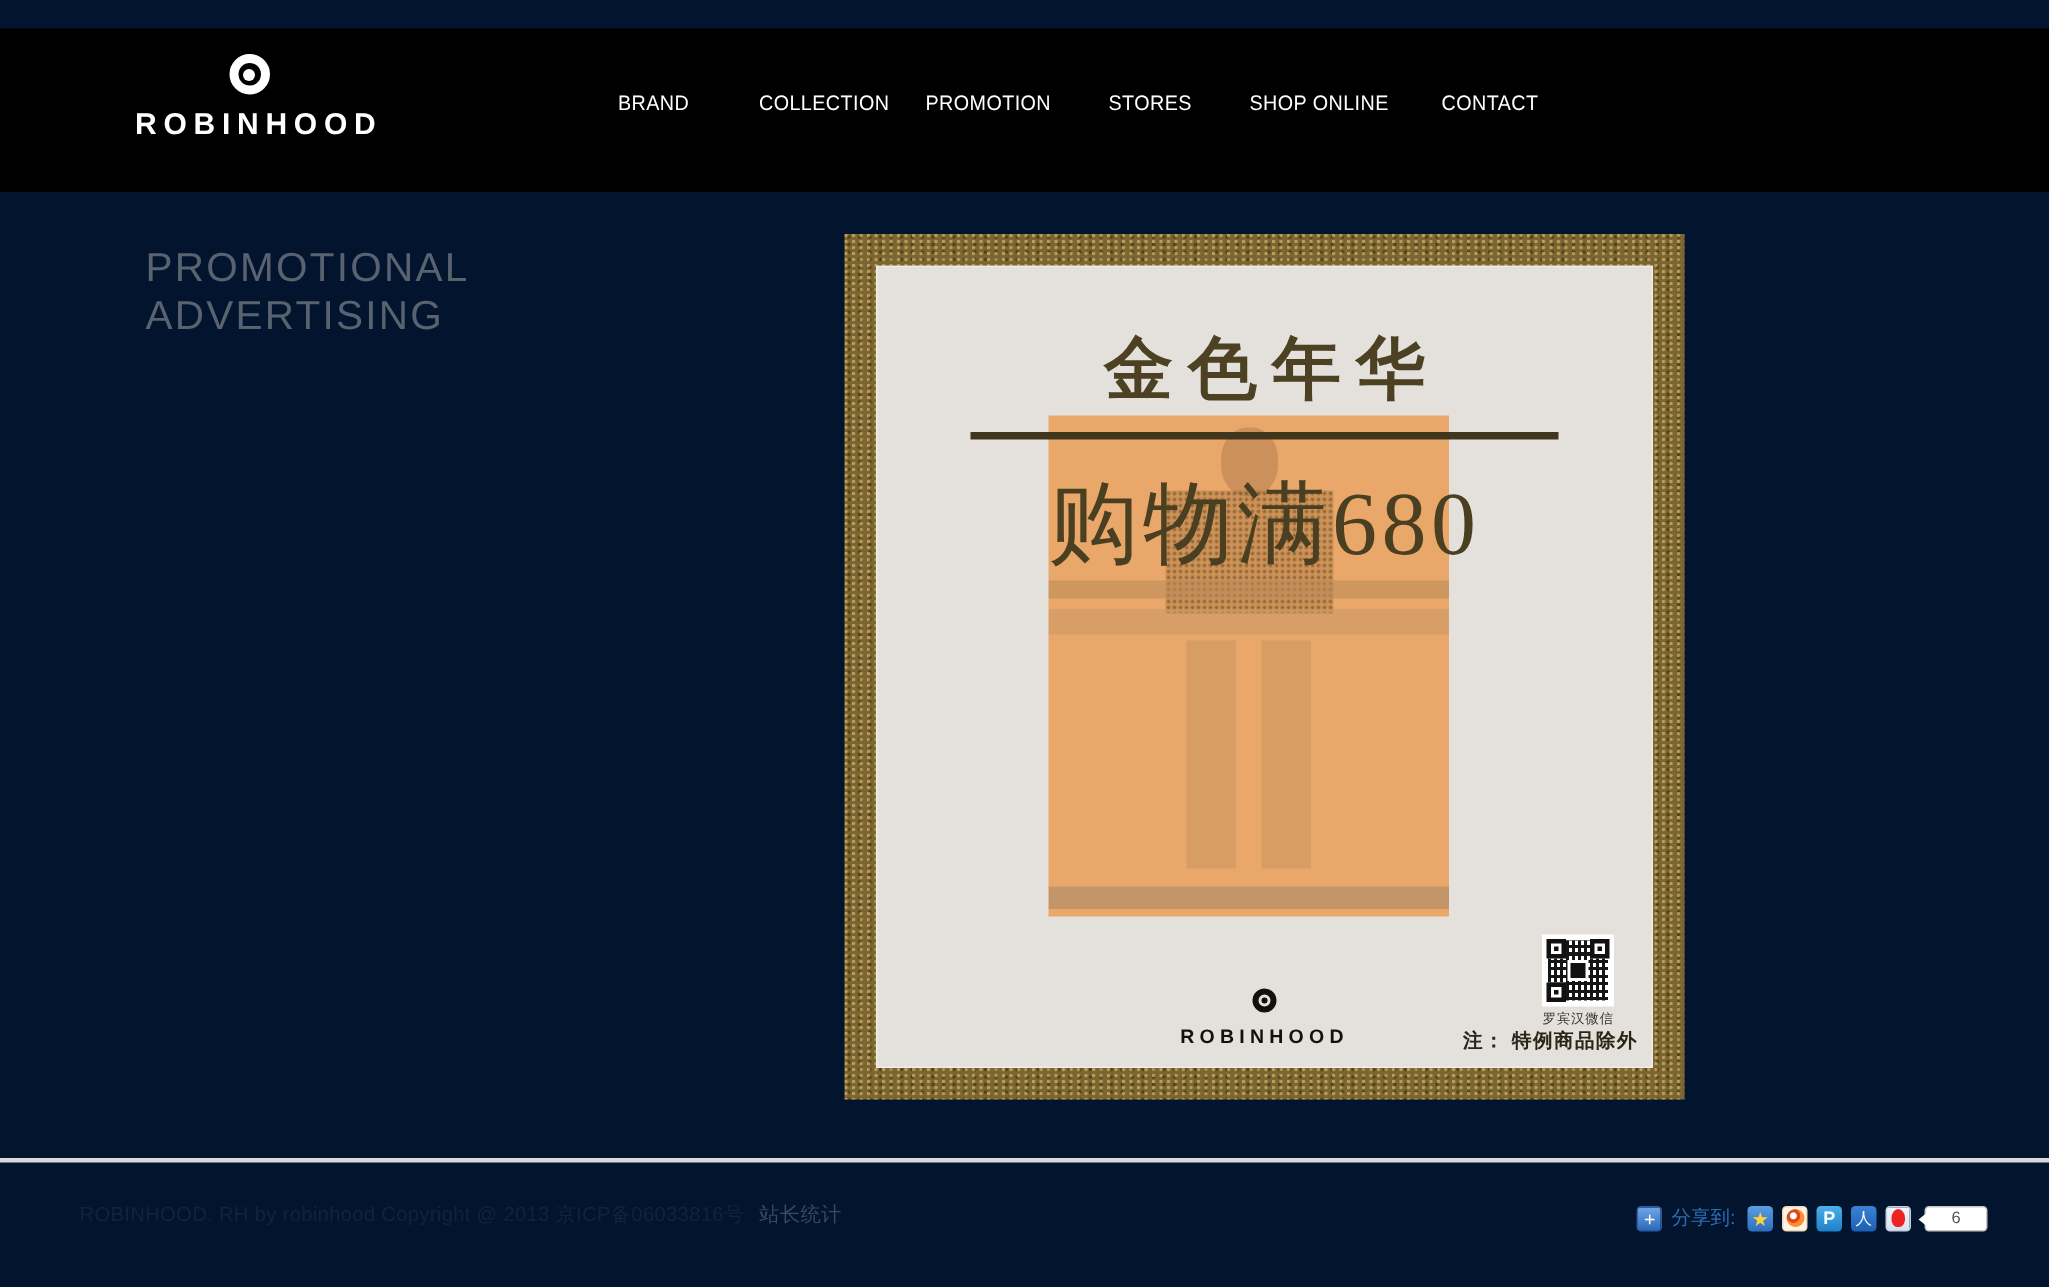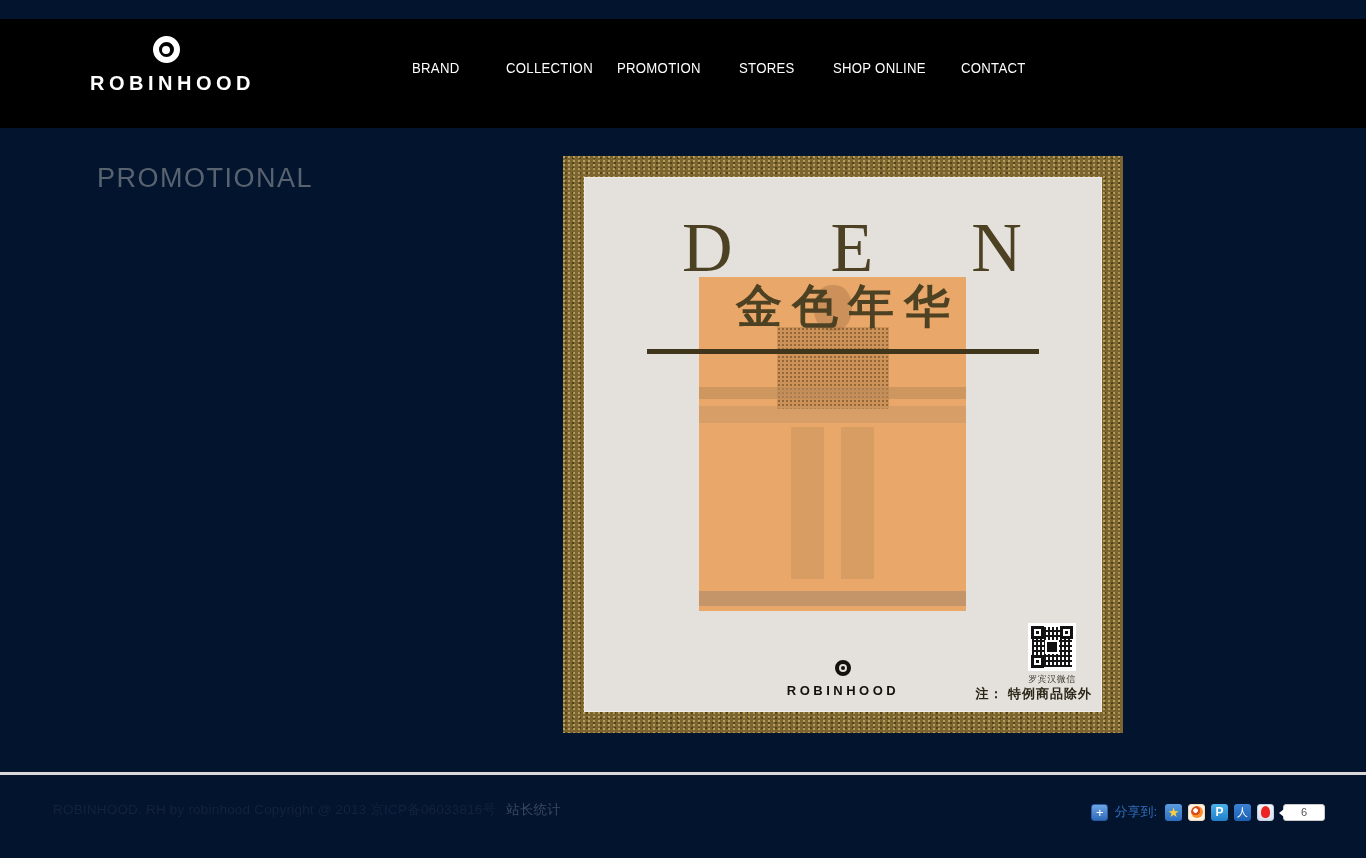--- a/index.html
+++ b/index.html
@@ -187,39 +187,40 @@
       <a href="#">PROMOTION</a>
       <a href="#">STORES</a>
       <a href="#">SHOP ONLINE</a>
       <a href="#">CONTACT</a>
     </nav>
   </header>
 
   <main class="main">
     <div class="section-title">
       <div>PROMOTIONAL</div>
+      <div>ADVERTISING</div>
     </div>
 
     <div class="poster">
       <div class="poster-inner">
 
         <div class="orange-box">
           <span class="ob-head"></span>
           <span class="ob-torso"></span>
           <span class="ob-band1"></span>
           <span class="ob-band2"></span>
           <span class="ob-leg-l"></span>
           <span class="ob-leg-r"></span>
           <span class="ob-floor"></span>
         </div>
 
         <div class="poster-text">
-          <div class="pt-line pt-2">DEN</div>
           <div class="pt-cn">金色年华</div>
           <div class="rule"></div>
+          <div class="offer offer-1">购物满680</div>
         </div>
 
         <div class="poster-brand">
           <span class="poster-target"><span class="pdot"></span></span>
           <div class="poster-brand-text">ROBINHOOD</div>
         </div>
 
         <div class="qr-block">
           <div class="qr">
             <span class="f f1"></span>

